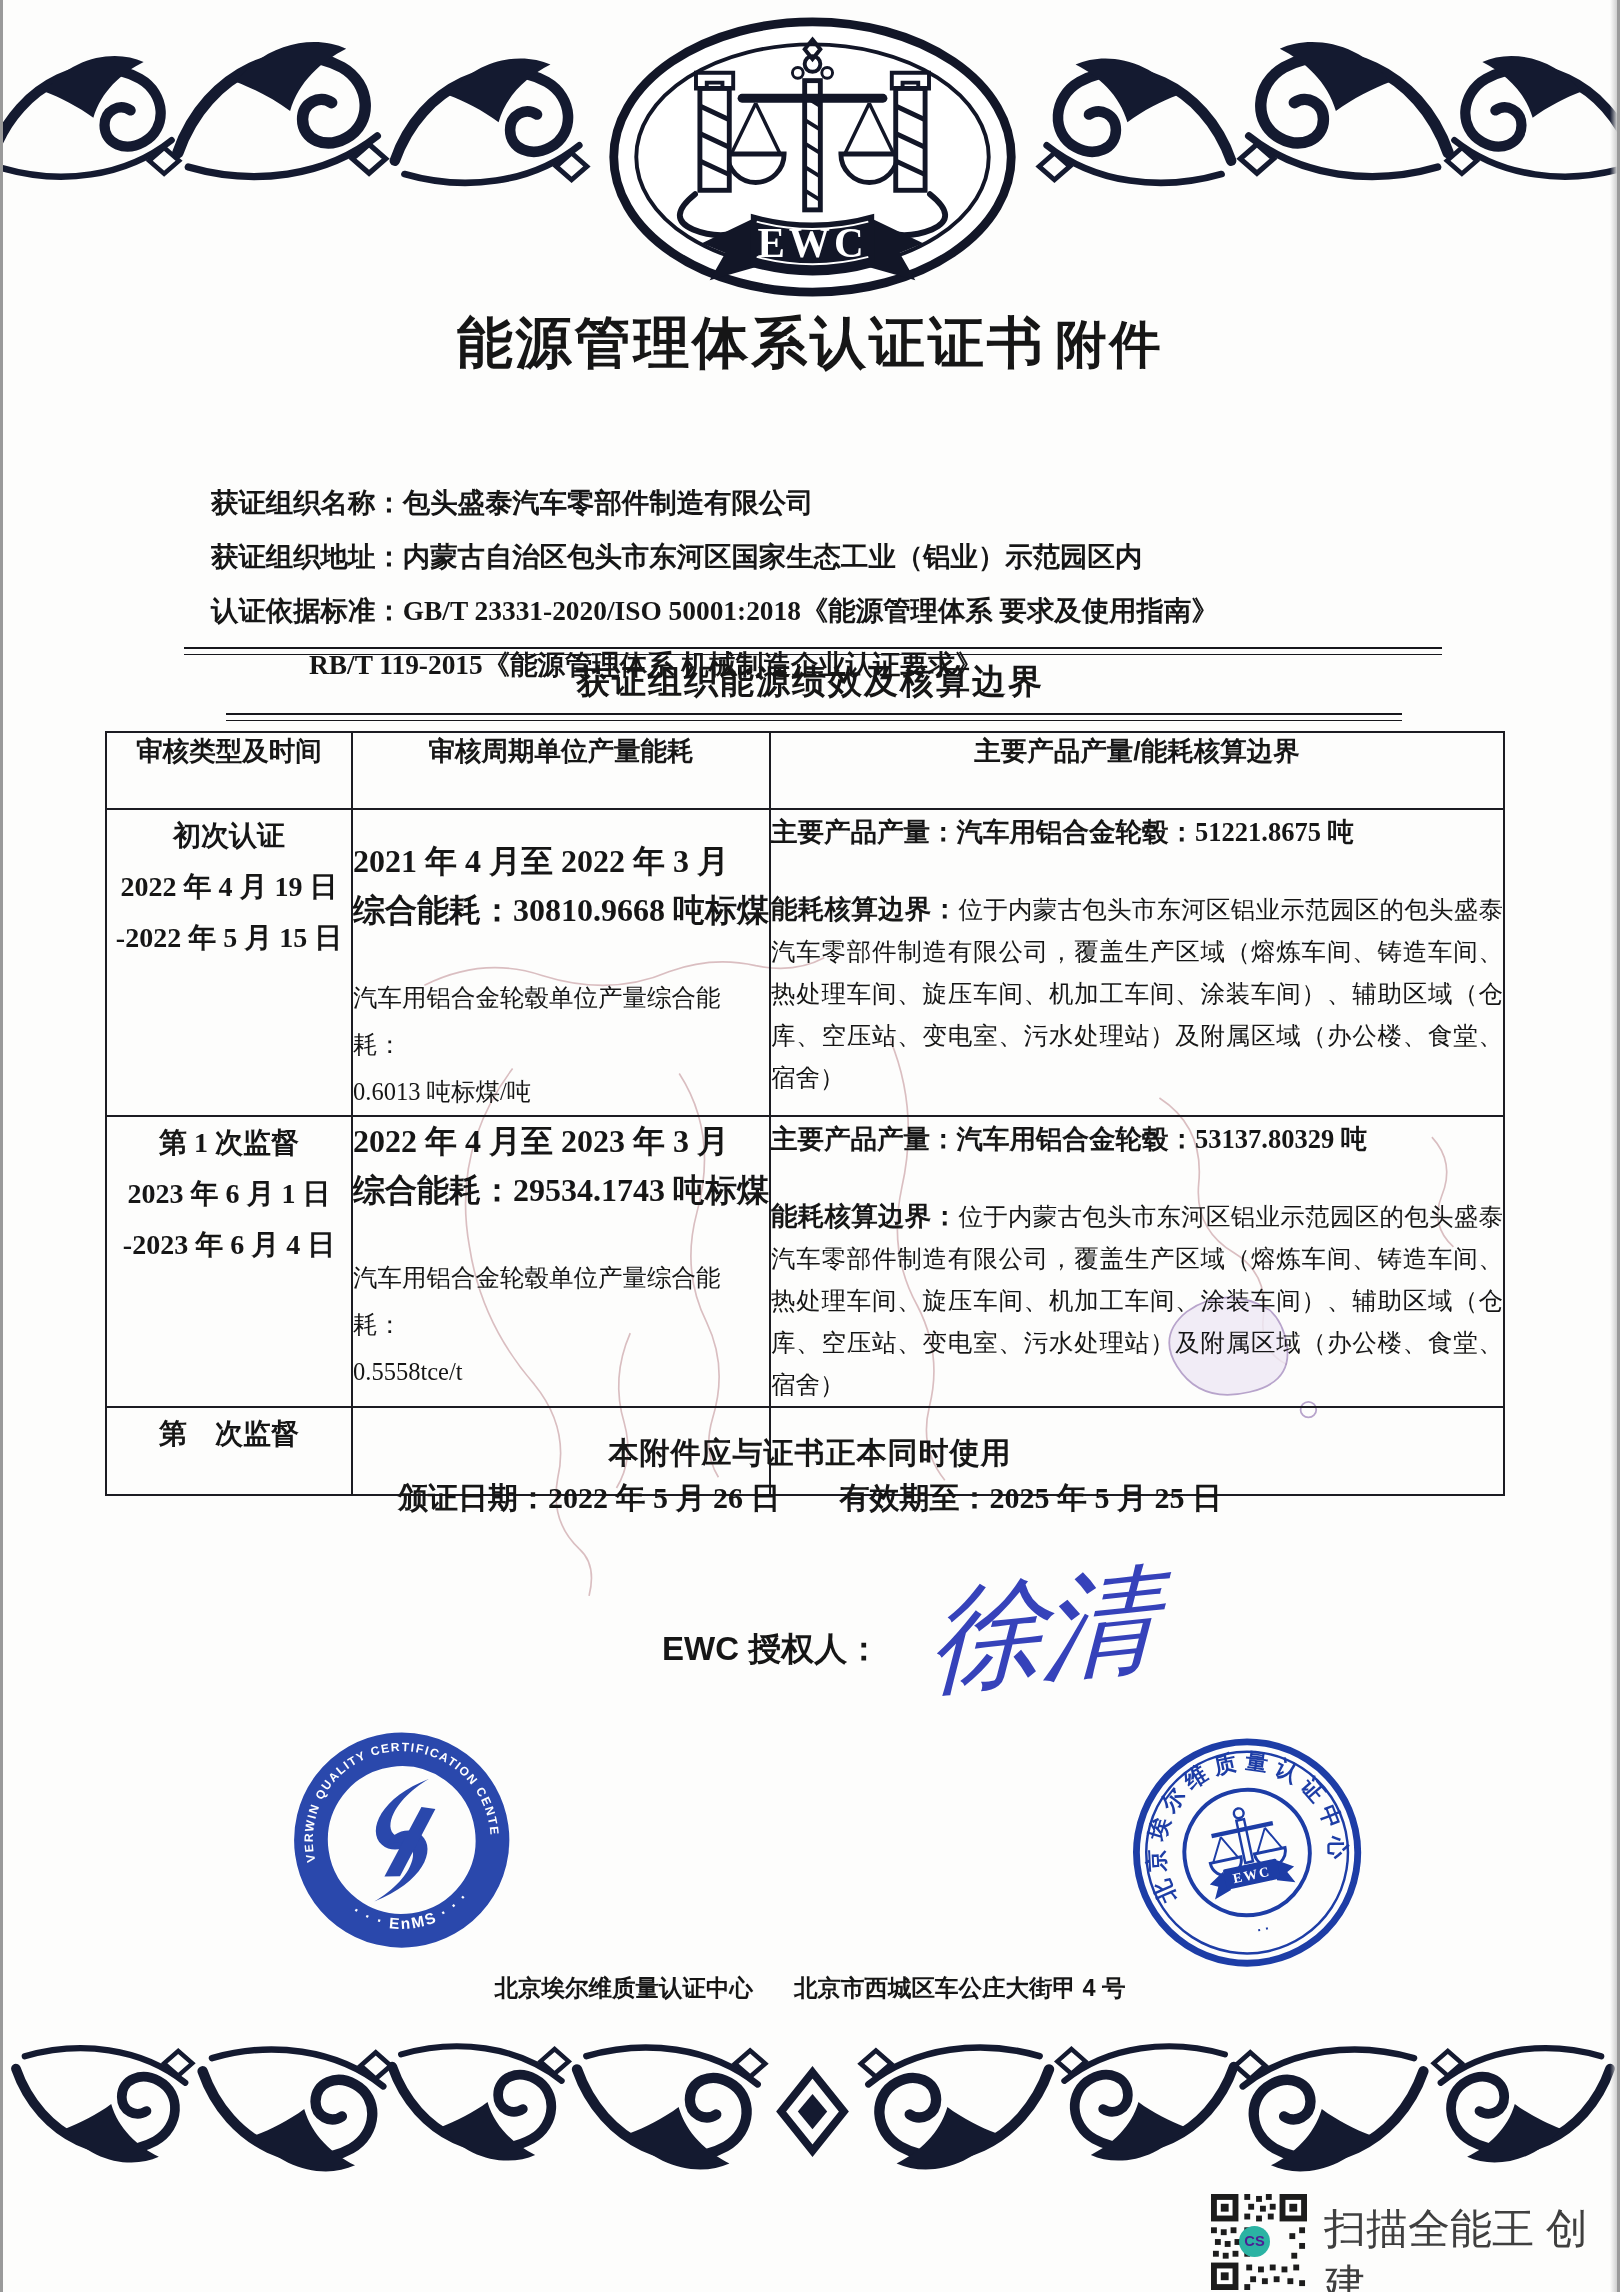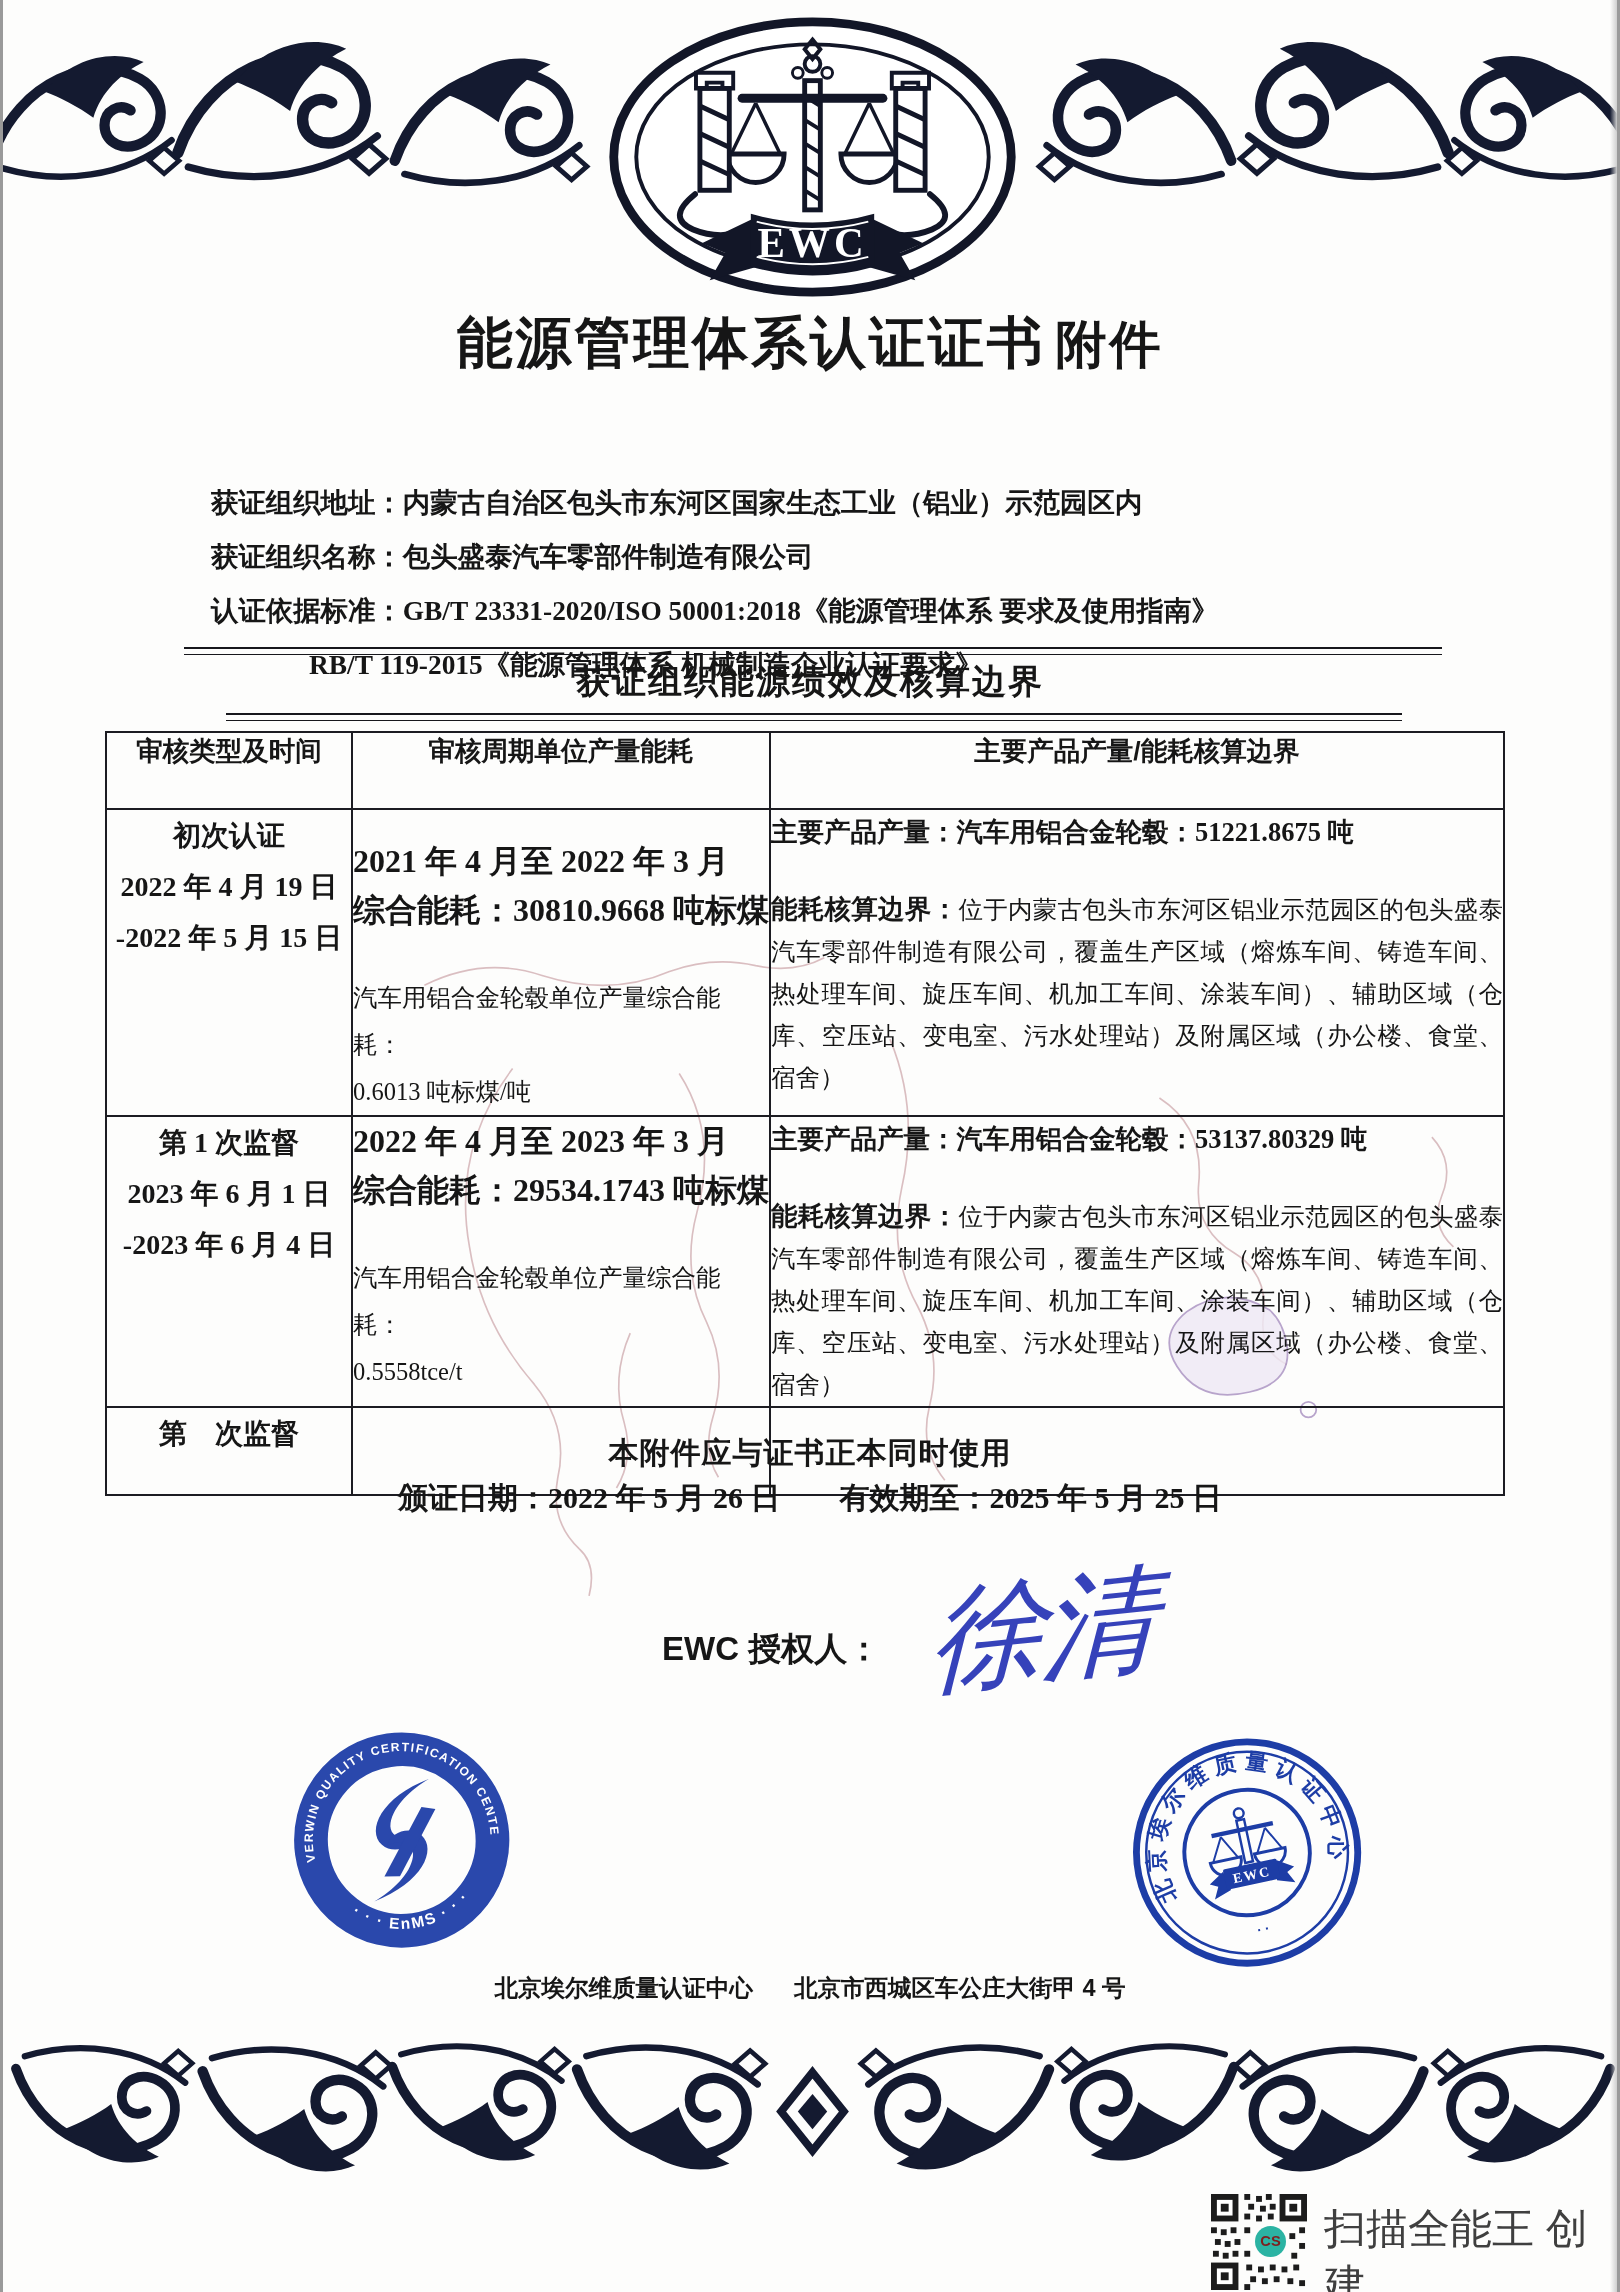--- a/index.html
+++ b/index.html
@@ -62,22 +62,22 @@
              transform:rotate(-6deg) skewX(-7deg);opacity:.92;}
   
   .seal-left{left:288px;top:1729px;transform:rotate(-8deg);}
   .seal-right{left:1127px;top:1735px;transform:rotate(-12deg);}
   
   .orgline{top:1972px;font-size:23.5px;font-weight:bold;font-family:var(--sans);}
   .orgline .sp{display:inline-block;width:41px;}
   
   .scan-text{left:1321px;top:2201px;font-size:42px;color:#3f3f3f;font-family:var(--sans);}
   .qr-wrap{left:1208px;top:2194px;width:96px;height:96px;}
-  .cs-badge{position:absolute;left:44px;top:32px;width:31px;height:31px;border-radius:50%;
-            background:#2bb3a3;color:#7f1d1d;font-family:var(--sans);font-weight:bold;
+  .cs-badge{position:absolute;left:28px;top:32px;width:31px;height:31px;border-radius:50%;
+            background:#2bb3a3;color:#4c1d95;font-family:var(--sans);font-weight:bold;
             font-size:14.7px;line-height:31px;text-align:center;}
 </style>
 </head>
 <body>
 
 <div class="page">
 
   <svg class="abs" width="1620" height="2293" style="left:0;top:0;pointer-events:none;" viewBox="0 0 1653 2339">
     <g fill="none" stroke="#c79da2" stroke-width="1.7" opacity="0.65">
       <path d="M430 1005 q60 -30 120 -10 q70 22 130 -4 q44 -16 88 -6 q40 8 70 -8"></path>
@@ -149,24 +149,24 @@
     </g>
   </svg>
 
   <div class="abs centered title">
     <span>能源管理体系认证证书</span><span class="suffix">附件</span>
   </div>
 
 
   <div class="abs info">
     <div>
-      <span class="lbl">获证组织地址：</span><span>内蒙古自治区包头市东河区国家生态工业（铝业）示范园区内</span>
+      <span class="lbl">获证组织名称：</span><span>包头盛泰汽车零部件制造有限公司</span>
     </div>
     <div>
-      <span class="lbl">获证组织名称：</span><span>包头盛泰汽车零部件制造有限公司</span>
+      <span class="lbl">获证组织地址：</span><span>内蒙古自治区包头市东河区国家生态工业（铝业）示范园区内</span>
     </div>
     <div>
       <span class="lbl">认证依据标准：</span><span>GB/T 23331-2020/ISO 50001:2018《能源管理体系 要求及使用指南》</span>
     </div>
     <div class="indent">
       <span>RB/T 119-2015《能源管理体系 机械制造企业认证要求》</span>
     </div>
   </div>
 
   <div class="rule rule1"></div>

